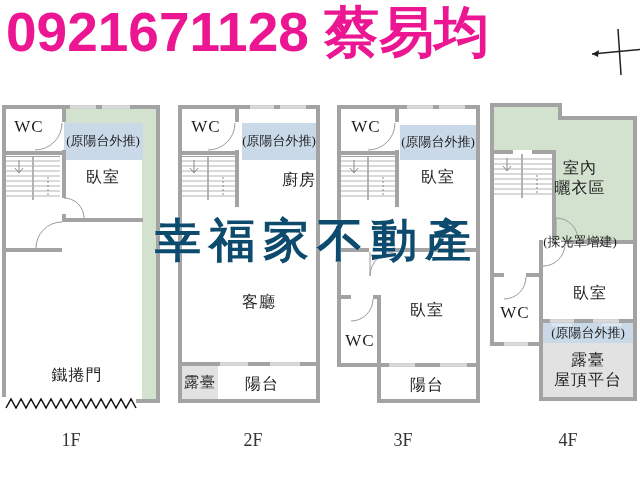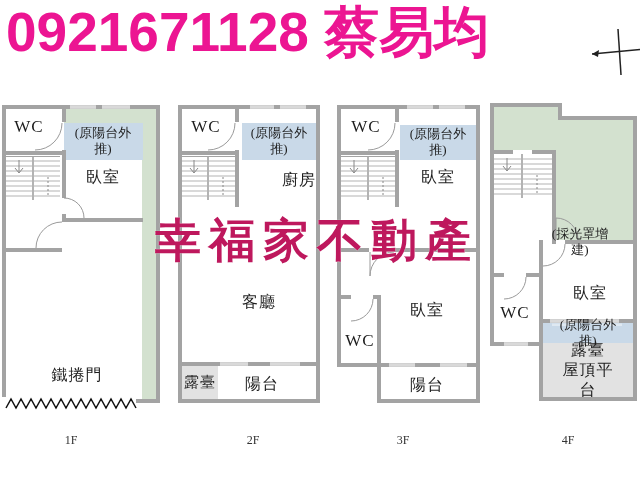--- a/index.html
+++ b/index.html
@@ -12,37 +12,37 @@
     position:absolute;left:6px;top:2px;width:634px;height:64px;
     font-family:"Liberation Sans","DejaVu Sans",sans-serif;
     font-weight:bold;font-size:55px;line-height:60px;color:#ec1592;
     letter-spacing:0px;white-space:nowrap;z-index:30;
   }
   .compass{position:absolute;left:588px;top:26px;z-index:25;}
   
   .watermark{
     position:absolute;left:155px;top:210px;z-index:40;
     font-family:Liberation Sans, sans-serif;
-    font-weight:bold;font-size:46px;letter-spacing:8px;color:#be185d;
+    font-weight:bold;font-size:46px;letter-spacing:8px;color:#0c4a6e;
     text-shadow:0 0 1px #ffffff;white-space:nowrap;
   }
   
-  .floor{position:absolute;width:160px;height:312px;}
+  .floor{position:absolute;width:160px;height:312px;padding-left:48px;}
   .floor svg{position:absolute;left:0;top:0;}
   .lbl{
     position:absolute;transform:translate(-50%,-50%);
     white-space:pre-line;text-align:center;line-height:1.25;
     font-size:16px;color:#1d1d1d;letter-spacing:1px;z-index:10;
   }
   .lbl.small{font-size:13px;letter-spacing:0;}
   .lbl.wc{font-size:17px;letter-spacing:1px;}
   .lbl.mid{font-size:15px;}
   .floor-tag{
     position:absolute;transform:translate(-50%,-50%);
-    font-size:12px;color:#333;z-index:10;
+    font-size:18px;color:#333;z-index:10;
   }
 </style>
 </head>
 <body>
 
 <svg class="compass" width="60" height="52">
   <line x1="4" y1="28" x2="56" y2="23" stroke="#222" stroke-width="1.5"></line>
   <line x1="30" y1="3" x2="33" y2="49" stroke="#222" stroke-width="1.5"></line>
   <path d="M4,28 L11,24 L10,31 Z" fill="#222"></path>
 </svg>
@@ -295,20 +295,22 @@
     <line x1="32" y1="51" x2="32" y2="95" stroke="#9a9a9a" stroke-width="1.5"></line>
     <path d="M17,55 L17,67 M13,63 L17,68 L21,63" stroke="#888" stroke-width="1" fill="none"></path>
     <line x1="47" y1="72" x2="47" y2="92" stroke="#888" stroke-width="1" stroke-dasharray="2,2"></line>
 
     <g stroke="#9a9a9a" stroke-width="1" fill="none">
       <path d="M66,115 L66,137 M66,115 A22,22 0 0 1 88,137"></path>
       <path d="M75,141 A22,22 0 0 1 53,163"></path>
       <path d="M36,174 A22,22 0 0 1 14,196"></path>
     </g>
   </svg>
+  <div class="lbl" style="left:90px;top:75px;">室內
+曬衣區</div>
   <div class="lbl small" style="left:90px;top:108px;margin-top:31px;">(採光罩增建)</div>
   <div class="lbl wc" style="left:25px;top:210px;">WC</div>
   <div class="lbl" style="left:100px;top:190px;">臥室</div>
   <div class="lbl small" style="left:98px;top:230px;">(原陽台外推)</div>
   <div class="lbl" style="left:98px;top:267px;">露臺
 屋頂平台</div>
 </div>
 
 <div class="watermark">幸福家不動產</div>
 

